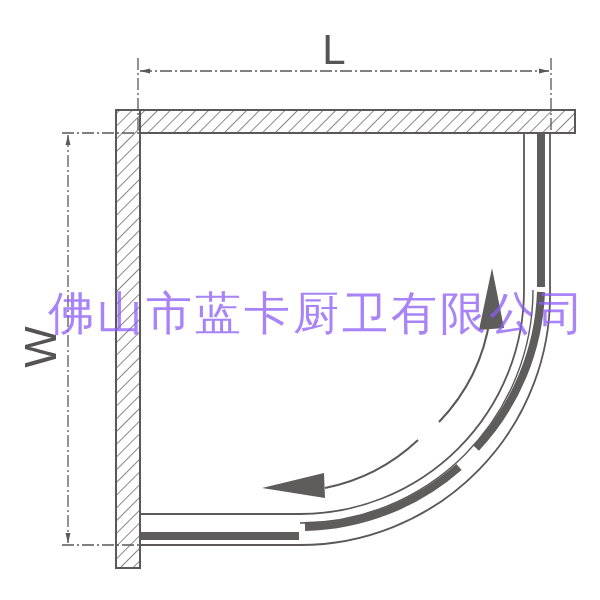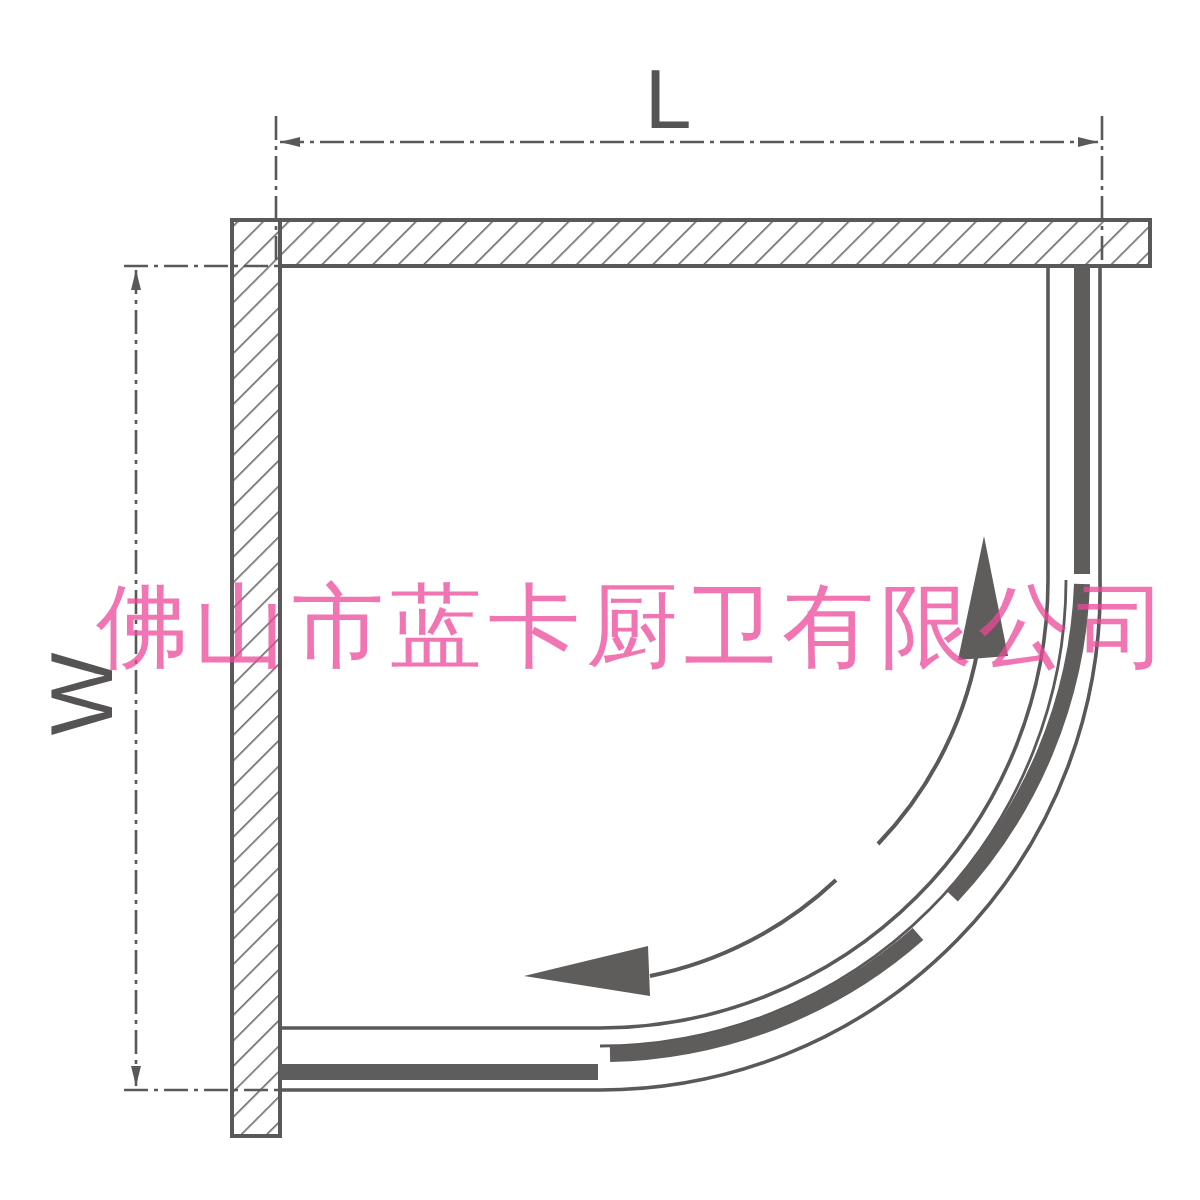--- a/index.html
+++ b/index.html
@@ -1,19 +1,19 @@
 <!DOCTYPE html>
 <html><head>
   <meta charset="utf-8">
   <style>
     html, body { margin: 0; padding: 0; background: #ffffff; }
     body { width: 600px; height: 600px; overflow: hidden; position: relative; font-family: "Liberation Sans", sans-serif; }
     #stage { position: absolute; left: 0; top: 0; width: 600px; height: 600px; }
     .label-text { font-family: "Liberation Sans", sans-serif; fill: #555353; }
-    .watermark { position: absolute; left: 48px; top: 283px; font-family: "DejaVu Sans", sans-serif; font-size: 46px; letter-spacing: 3px; color: #ec4899; opacity: 0.75; white-space: nowrap; pointer-events: none; }
+    .watermark { position: absolute; left: 48px; top: 283px; font-family: "DejaVu Sans", sans-serif; font-size: 46px; letter-spacing: 3px; color: #8b5cf6; opacity: 0.75; white-space: nowrap; pointer-events: none; }
   </style>
 </head>
 <body>
 
 <div id="stage">
   <svg width="600" height="600" viewBox="0 0 600 600" xmlns="http://www.w3.org/2000/svg">
     <defs>
       <pattern id="hatch" patternUnits="userSpaceOnUse" width="9" height="9" patternTransform="rotate(45)">
         <line x1="0" y1="0" x2="0" y2="9" stroke="#6a6868" stroke-width="1.6"></line>
       </pattern>

